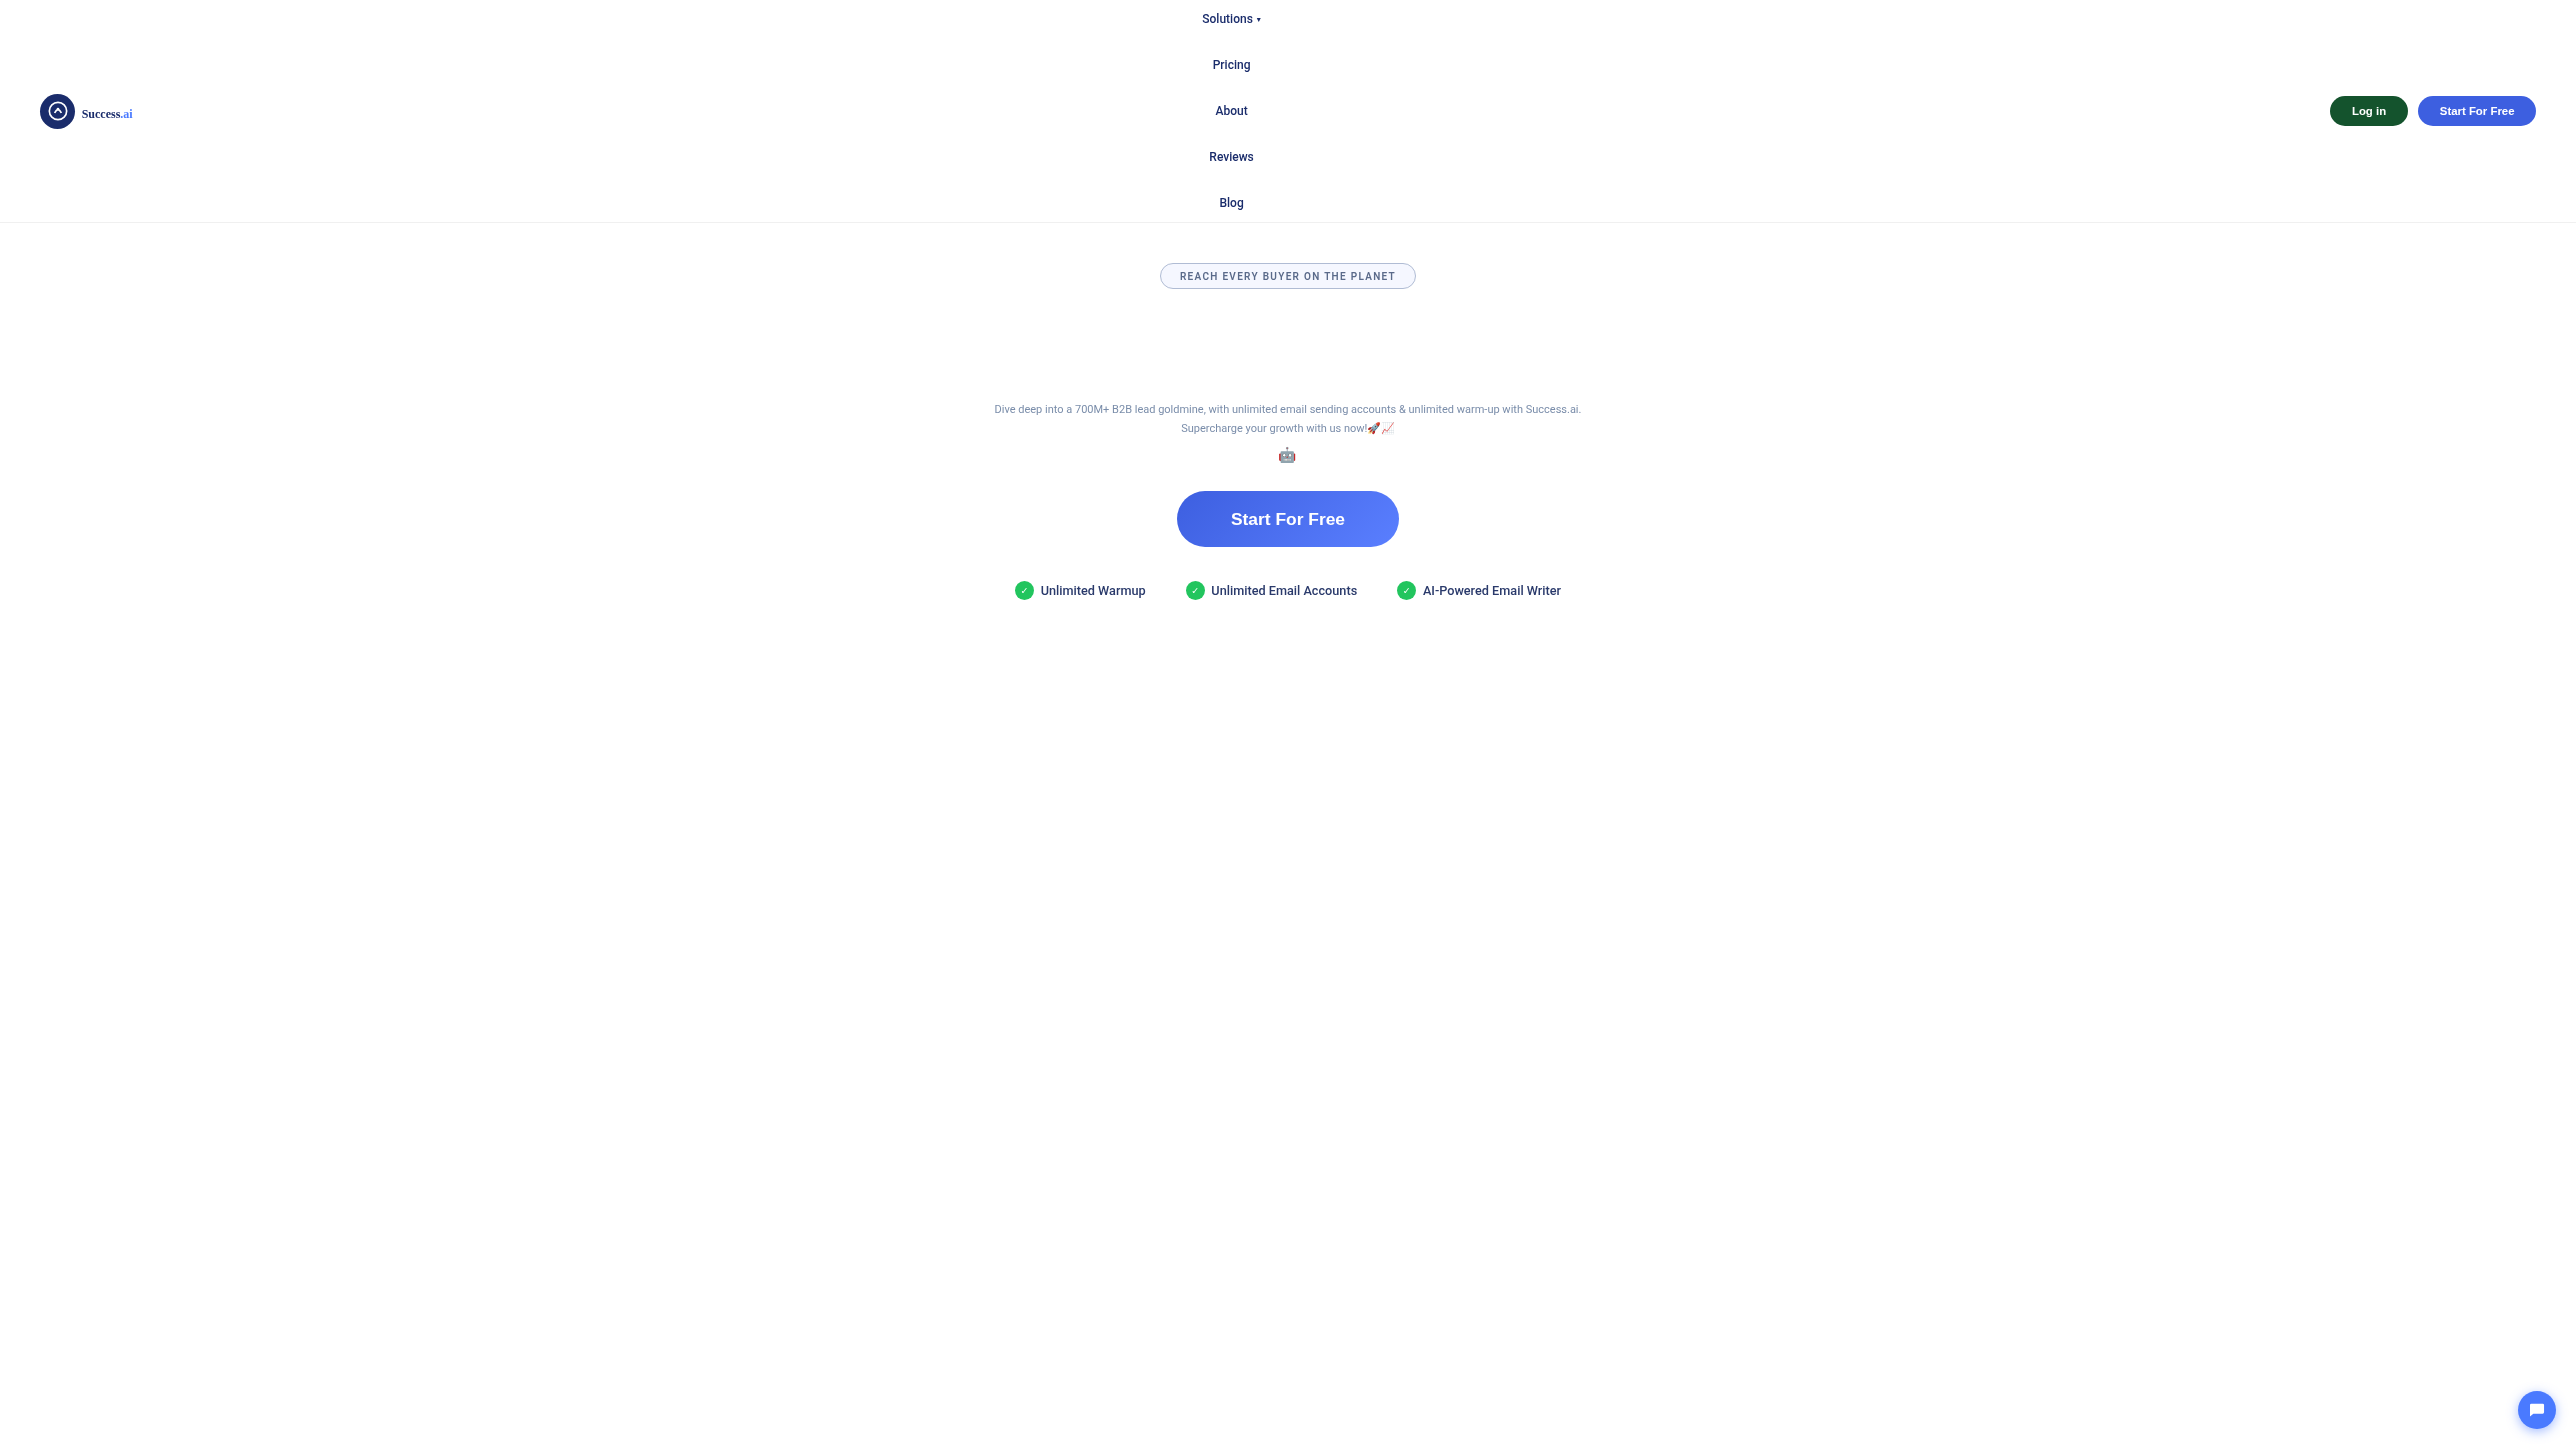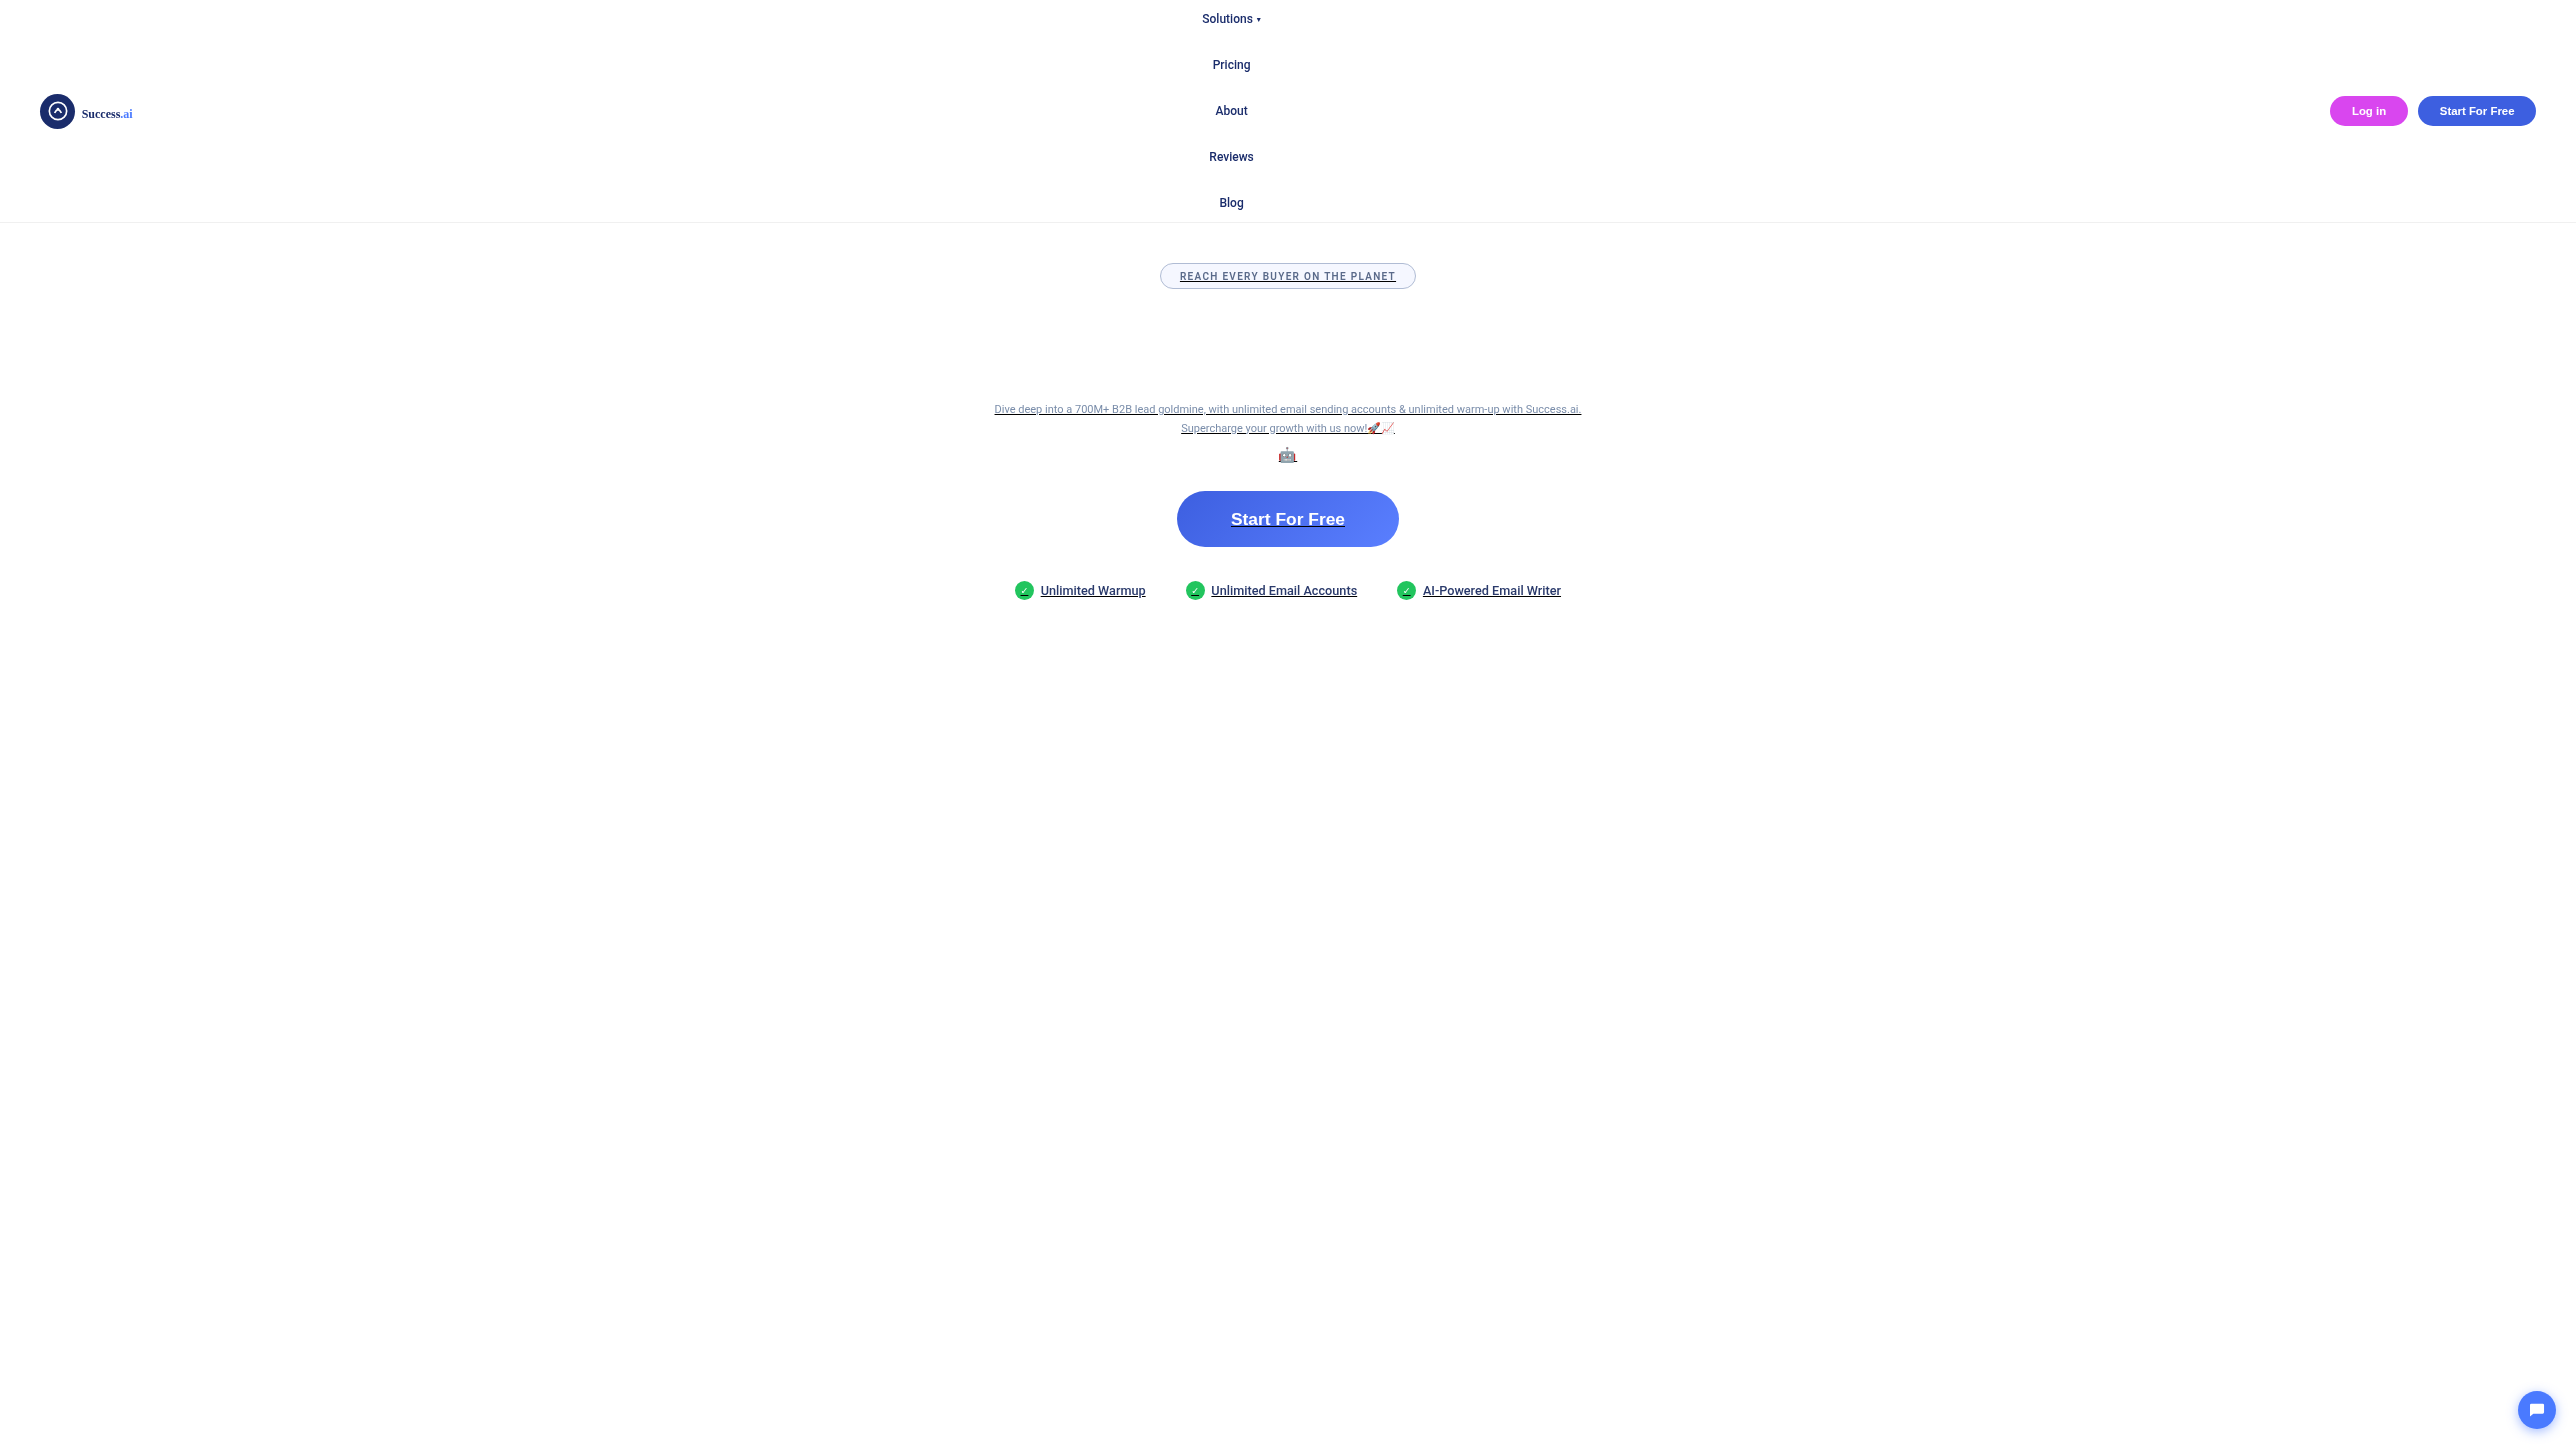--- a/index.html
+++ b/index.html
@@ -84,21 +84,21 @@
       font-size: 8px;
     }
 
     .nav-buttons {
       display: flex;
       align-items: center;
       gap: 10.7px;
     }
 
     .btn-login {
-      background: #d946ef;
+      background: #14532d;
       color: white;
       border: none;
       border-radius: 34px;
       padding: 9.4px 21.5px;
       font-size: 11.4px;
       font-weight: 600;
       cursor: pointer;
     }
 
     .btn-start {
@@ -114,21 +114,20 @@
 
     
     .hero {
       display: flex;
       flex-direction: column;
       align-items: center;
       text-align: center;
       padding: 40px 27px 54px;
       max-width: 939px;
       margin: 0 auto;
-      text-decoration: underline;
     }
 
     .badge {
       display: inline-block;
       border: 1px solid #b0bcd4;
       border-radius: 34px;
       padding: 6.7px 19px;
       font-size: 10px;
       font-weight: 600;
       color: #5a6a8a;

